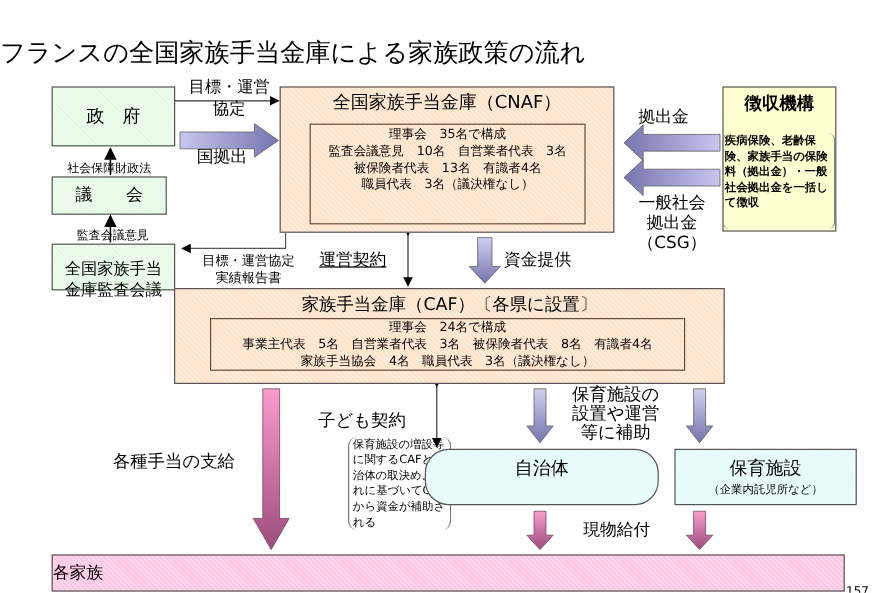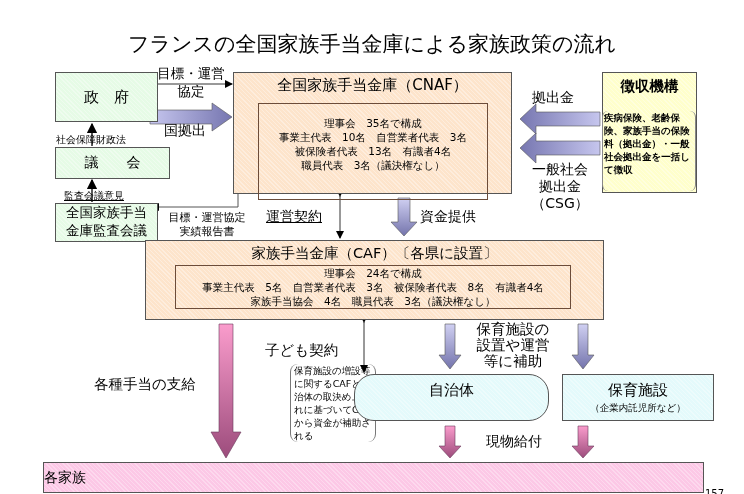--- a/index.html
+++ b/index.html
@@ -1,21 +1,21 @@
 <!DOCTYPE html>
 <html><head>
 <meta charset="utf-8">
 <style>
   html, body { margin:0; padding:0; background:#ffffff; }
   body { width:744px; height:494px; position:relative; overflow:hidden;
          font-family:"DejaVu Sans", "Liberation Sans", sans-serif; color:#000; }
   .abs { position:absolute; }
-  .title { left:0; top:30px; width:744px; text-align:center; font-size:21px; letter-spacing:0px; }
+  .title { left:0; top:30px; width:744px; text-align:left; font-size:21px; letter-spacing:0px; }
   .box { position:absolute; box-sizing:border-box; border:1px solid #555; }
-  .green { background:#e6fbe6; background-image:repeating-linear-gradient(45deg, rgba(255,255,255,0.35) 0 1px, transparent 1px 3px);margin-left:12px; }
+  .green { background:#e6fbe6; background-image:repeating-linear-gradient(45deg, rgba(255,255,255,0.35) 0 1px, transparent 1px 3px); }
   .peach { background:#fde4cb; background-image:repeating-linear-gradient(45deg, rgba(255,255,255,0.35) 0 1px, transparent 1px 3px); }
   .yellow { background:#ffffcc; background-image:repeating-linear-gradient(45deg, rgba(255,255,255,0.35) 0 1px, transparent 1px 3px);font-weight:bold; }
   .cyan { background:#e4fafb; background-image:repeating-linear-gradient(45deg, rgba(255,255,255,0.35) 0 1px, transparent 1px 3px); }
   .pink { background:#fcc8e6; background-image:repeating-linear-gradient(45deg, rgba(255,255,255,0.3) 0 1px, transparent 1px 3px); }
   .center { display:flex; align-items:center; justify-content:center; text-align:center; }
   .lbl { position:absolute; white-space:nowrap; }
   .inner { position:absolute; box-sizing:border-box; border:1px solid #6b4c3a; font-size:10.5px; line-height:14px; text-align:center; }
   svg { position:absolute; left:0; top:0; overflow:visible; }
 </style>
 </head>
@@ -71,49 +71,49 @@
   <path d="M578,324 L588,324 L588,355 L594,355 L583,369 L572,355 L578,355 z" fill="url(#gBlueV)" stroke="#555" stroke-width="0.6"></path>
 
   <path d="M445,426 L455,426 L455,446 L461,446 L450,458 L439,446 L445,446 z" fill="url(#gPinkV)" stroke="#6a3a5a" stroke-width="0.6"></path>
   <path d="M578,426 L588,426 L588,446 L594,446 L583,458 L572,446 L578,446 z" fill="url(#gPinkV)" stroke="#6a3a5a" stroke-width="0.6"></path>
 </svg>
 
 <div class="box green center" style="left:43px;top:72px;width:103px;height:50px;font-size:15px;">
   <span>政　府</span>
 </div>
 
-<div class="box green center" style="left:43px;top:147px;width:115px;height:32px;font-size:14px;">
+<div class="box green center" style="left:43px;top:147px;width:96px;height:32px;font-size:14px;">
   <span>議　　会</span>
 </div>
 
-<div class="box green" style="left:43px;top:203px;width:103px;height:39px;font-size:13.5px;line-height:18px;text-align:center;padding-top:1px;font-family:Liberation Mono, monospace;">
+<div class="box green" style="left:43px;top:203px;width:103px;height:39px;font-size:13.5px;line-height:18px;text-align:center;padding-top:11px;">
   <div>全国家族手当</div>
   <div>金庫監査会議</div>
 </div>
 
 <div class="lbl" style="left:56px;top:133px;font-size:10px;">社会保障財政法</div>
-<div class="lbl" style="left:64px;top:189px;font-size:10px;text-decoration:underline;">監査会議意見</div>
+<div class="lbl" style="left:64px;top:189px;font-size:10px;">監査会議意見</div>
 
 <div class="lbl" style="left:152px;top:64px;font-size:13.5px;text-align:center;line-height:18px;width:78px;">
   <div>目標・運営</div>
   <div>協定</div>
 </div>
 
 <div class="lbl" style="left:164px;top:122px;font-size:14px;">国拠出</div>
 
 <div class="lbl" style="left:168px;top:211px;font-size:11px;line-height:14px;text-align:center;width:78px;">
   <div>目標・運営協定</div>
   <div>実績報告書</div>
 </div>
 
 <div class="box peach" style="left:233px;top:72px;width:279px;height:122px;">
   <div style="position:absolute;left:0;top:3px;width:100%;text-align:center;font-size:15px;">全国家族手当金庫（CNAF）</div>
-  <div class="inner" style="left:24px;top:30px;width:230px;height:97px;padding-top:12px;">
+  <div class="inner" style="left:24px;top:30px;width:230px;height:84px;padding-top:1px;">
     <div>理事会　35名で構成</div>
-    <div>事業主代表　10名　自営業者代表　3名</div>
+    <div>監査会議意見　10名　自営業者代表　3名</div>
     <div>被保険者代表　13名　有識者4名</div>
     <div>職員代表　3名（議決権なし）</div>
   </div>
 </div>
 
 <div class="lbl" style="left:532px;top:89px;font-size:14px;">拠出金</div>
 <div class="lbl" style="left:524px;top:161px;font-size:14px;line-height:17px;text-align:center;width:72px;">
   <div>一般社会</div>
   <div>拠出金</div>
   <div>（CSG）</div>

